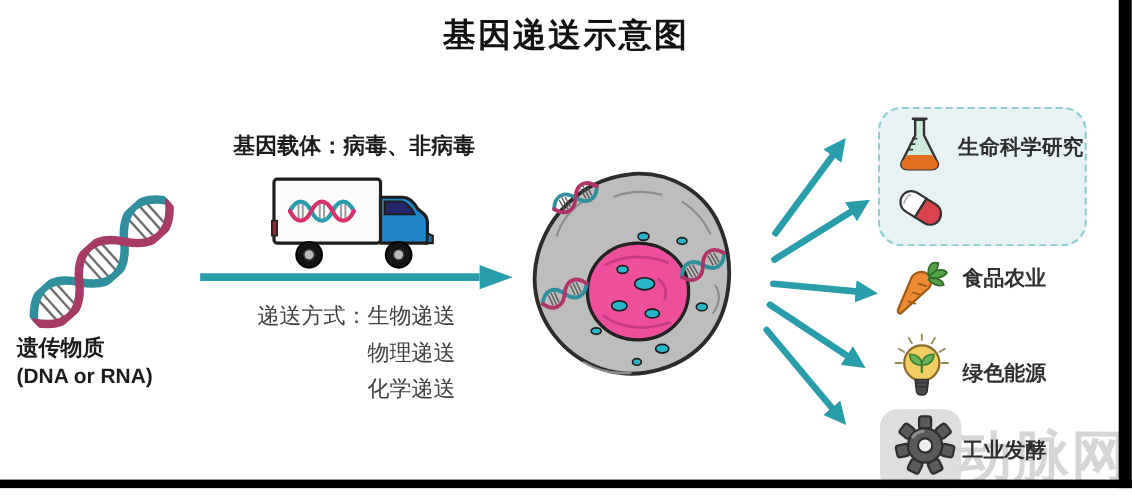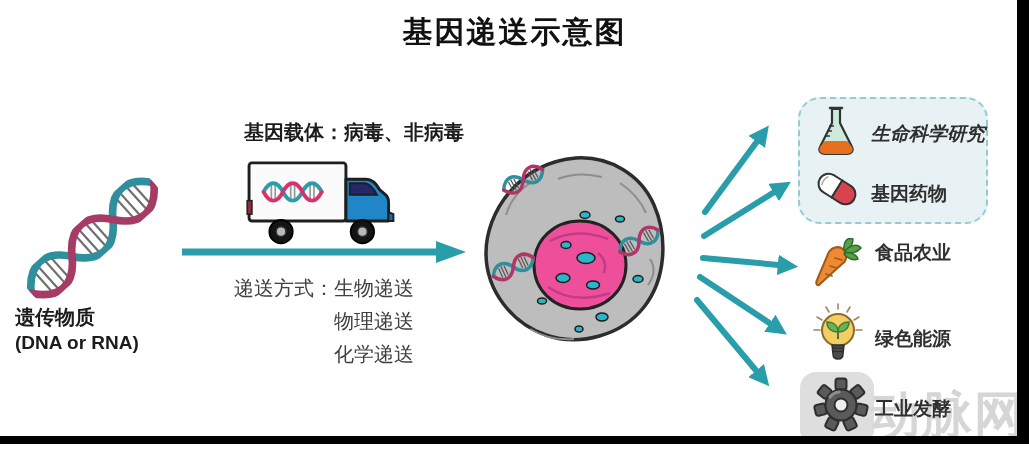--- a/index.html
+++ b/index.html
@@ -12,21 +12,21 @@
 
   .abs { position:absolute; }
 
   .dna-main { left:10px; top:218px; width:165px; height:40px;
               transform:rotate(-42deg); transform-origin:center; }
 
   .genetic-label { left:15px; top:304px; width:150px; text-align:left;
                    font-size:20px; font-weight:700; color:#1c1c1c; line-height:26px; }
   .genetic-sub { font-size:19px; font-weight:700; color:#1c1c1c; }
 
-  .vector-caption { left:244px; top:119px; font-size:20px; font-weight:700; color:#1c1c1c; }
+  .vector-caption { left:212px; top:119px; font-size:20px; font-weight:700; color:#1c1c1c; }
 
   .truck { left:246px; top:158px; }
   .main-arrow { left:178px; top:240px; }
 
   .methods { left:234px; top:272px; display:flex; font-size:20px; font-weight:400;
              color:#404040; line-height:33px; }
   .methods .items div { line-height:33px; }
 
   .cell { left:478px; top:153px; }
   .fan { left:680px; top:100px; }
@@ -183,30 +183,29 @@
   <svg class="abs icon-layer" style="left:813px; top:105px;" width="46" height="52" viewBox="0 0 46 52">
     <line x1="17" y1="3" x2="29" y2="3" stroke="#333" stroke-width="2.5" stroke-linecap="round"></line>
     <path d="M19,4 L19,18 L7,42 C5,46 8,49 12,49 L34,49 C38,49 41,46 39,42 L27,18 L27,4 Z" fill="#cdeadd" stroke="#333" stroke-width="2.2" stroke-linejoin="round"></path>
     <path d="M12,36 L34,36 L39,42 C41,46 38,49 34,49 L12,49 C8,49 5,46 7,42 Z" fill="#e56f1f"></path>
     <g stroke="#333" stroke-width="1.5">
       <line x1="12" y1="31" x2="17" y2="31"></line>
       <line x1="14" y1="26" x2="19" y2="26"></line>
       <line x1="16" y1="21" x2="21" y2="21"></line>
     </g>
   </svg>
-  <div class="abs app-label label-layer" style="left:871px; top:121px;font-style:italic;">生命科学研究</div>
+  <div class="abs app-label label-layer" style="left:871px; top:121px;">生命科学研究</div>
 
   <svg class="abs icon-layer" style="left:810px; top:167px;" width="54" height="44" viewBox="0 0 54 44">
     <g transform="rotate(32 27 22)">
       <path d="M27,12 L17,12 A10,10 0 0 0 17,32 L27,32 Z" fill="#ffffff" stroke="#333" stroke-width="2"></path>
       <path d="M27,12 L37,12 A10,10 0 0 1 37,32 L27,32 Z" fill="#d8434e" stroke="#333" stroke-width="2"></path>
       <path d="M13,16 Q10,21 12,27" fill="none" stroke="#aaa" stroke-width="1.5"></path>
     </g>
   </svg>
-  <div class="abs app-label label-layer" style="left:871px; top:181px;">基因药物</div>
 
   <svg class="abs icon-layer" style="left:814px; top:238px;" width="52" height="54" viewBox="0 0 52 54">
     <path d="M6,46 C4,49 1,46 3,42 L14,16 C16,10 24,7 29,11 C34,15 33,23 28,26 Z" fill="#ee8a33" stroke="#a05a17" stroke-width="2" stroke-linejoin="round"></path>
     <g stroke="#a05a17" stroke-width="1.8" stroke-linecap="round">
       <line x1="12" y1="36" x2="18" y2="38"></line>
       <line x1="16" y1="28" x2="23" y2="30"></line>
       <line x1="21" y1="20" x2="28" y2="22"></line>
     </g>
     <g fill="#55a246" stroke="#2f6b2a" stroke-width="1.5" stroke-linejoin="round">
       <path d="M30,12 C29,4 33,-1 39,1 C39,7 35,11 31,13 Z"></path>

